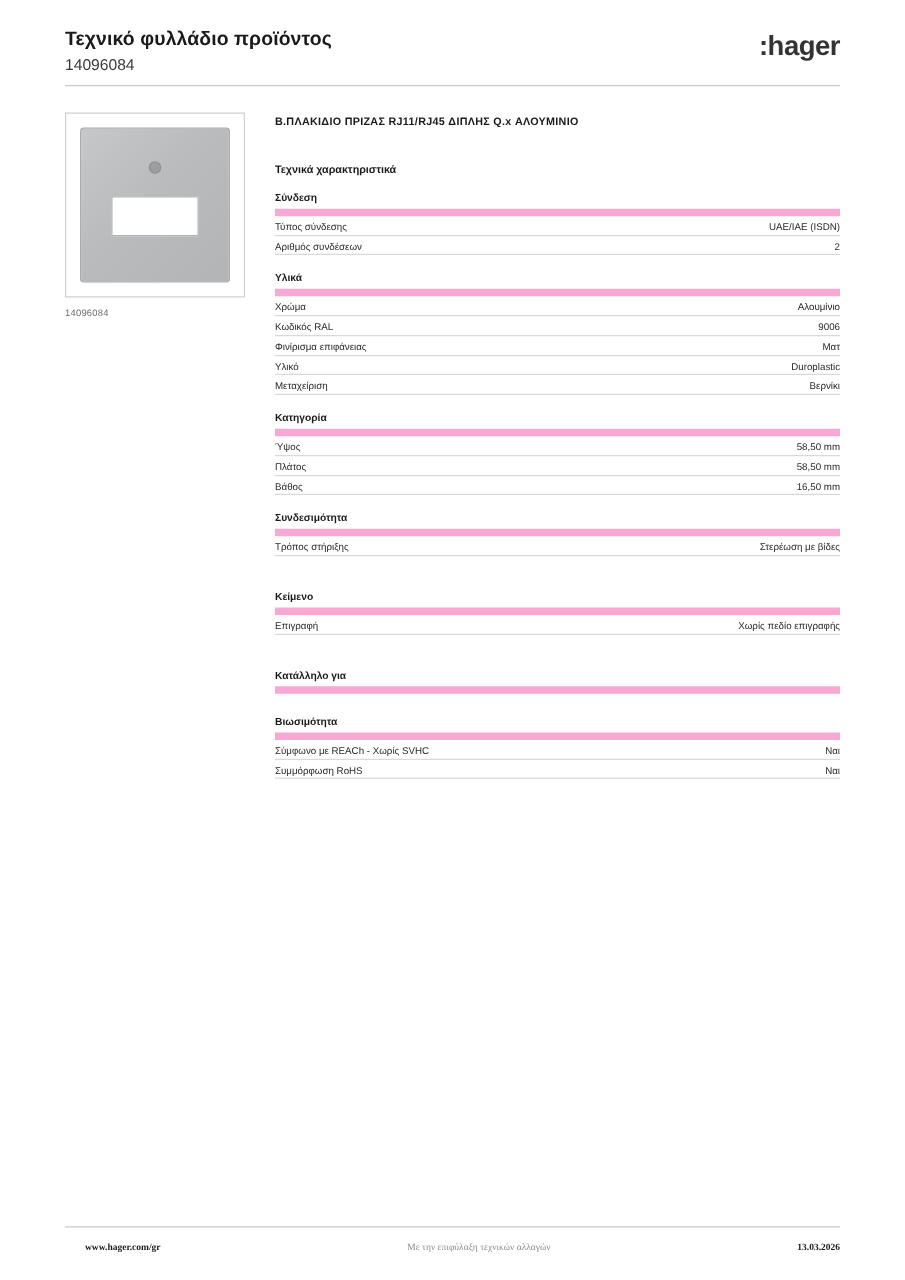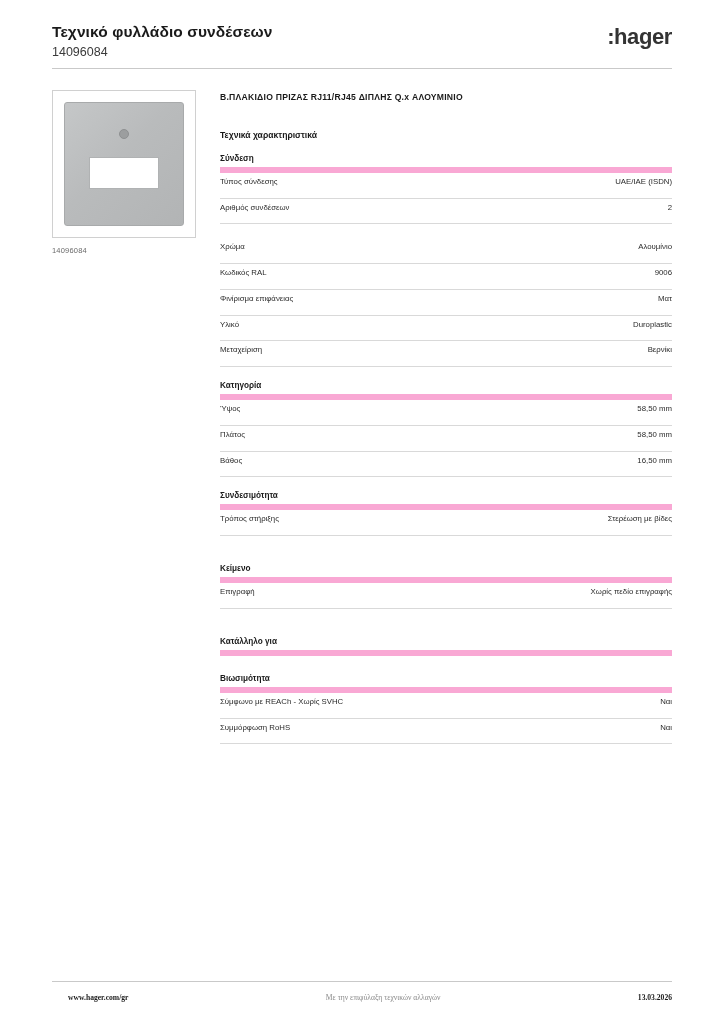--- a/index.html
+++ b/index.html
@@ -122,21 +122,21 @@
     color: #1a1a1a;
     padding-bottom: 4px;
     border-bottom: 6px solid #f9a8d4;
   }
   .group-spacer { height: 14px; }
   .row {
     display: flex;
     justify-content: space-between;
     align-items: flex-end;
     border-bottom: 1px solid #d9d9d9;
-    padding: 4px 0 11px 0;
+    padding: 4px 0 1px 0;
     font-size: 7.8px;
     color: #2a2a2a;
     line-height: 1.25;
   }
   .row .label { text-align: left; }
   .row .value { text-align: right; }
   .row.single .label { width: 100%; }
 
   
   .footer-rule {
@@ -155,21 +155,21 @@
   }
   .footer-left { font-weight: bold; color: #1a1a1a; }
   .footer-center { color: #8a8a8a; }
   .footer-right { font-weight: bold; color: #1a1a1a; }
 </style>
 </head>
 <body>
 
 <div class="header">
   <div>
-    <div class="doc-title">Τεχνικό φυλλάδιο συνδέσεων</div>
+    <div class="doc-title">Τεχνικό φυλλάδιο προϊόντος</div>
     <div class="doc-subtitle">14096084</div>
   </div>
   <div class="logo">:hager</div>
 </div>
 <div class="header-rule"></div>
 
 <div class="product-figure">
   <div class="product-image-box">
     <div class="plate">
       <div class="dot"></div>
@@ -190,20 +190,21 @@
       <span class="value">UAE/IAE (ISDN)</span>
     </div>
     <div class="row">
       <span class="label">Αριθμός συνδέσεων</span>
       <span class="value">2</span>
     </div>
   </div>
   <div class="group-spacer"></div>
 
   <div class="group">
+    <div class="group-title">Υλικά</div>
     <div class="row">
       <span class="label">Χρώμα</span>
       <span class="value">Αλουμίνιο</span>
     </div>
     <div class="row">
       <span class="label">Κωδικός RAL</span>
       <span class="value">9006</span>
     </div>
     <div class="row">
       <span class="label">Φινίρισμα επιφάνειας</span>

